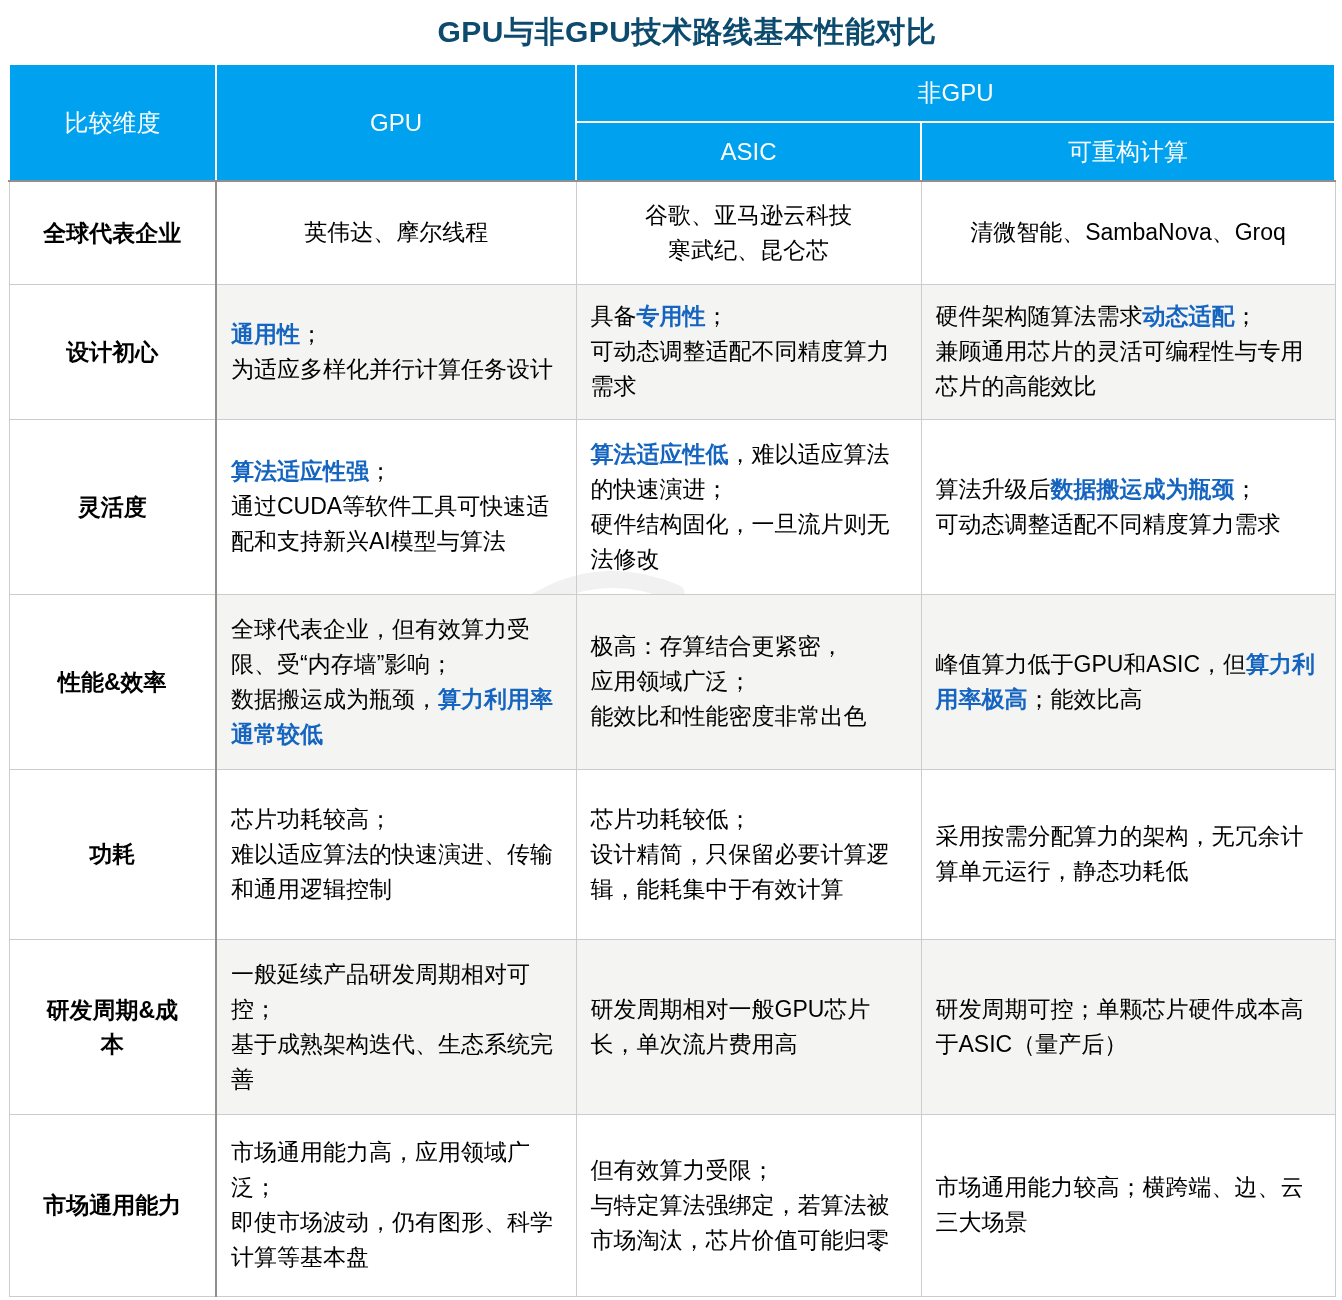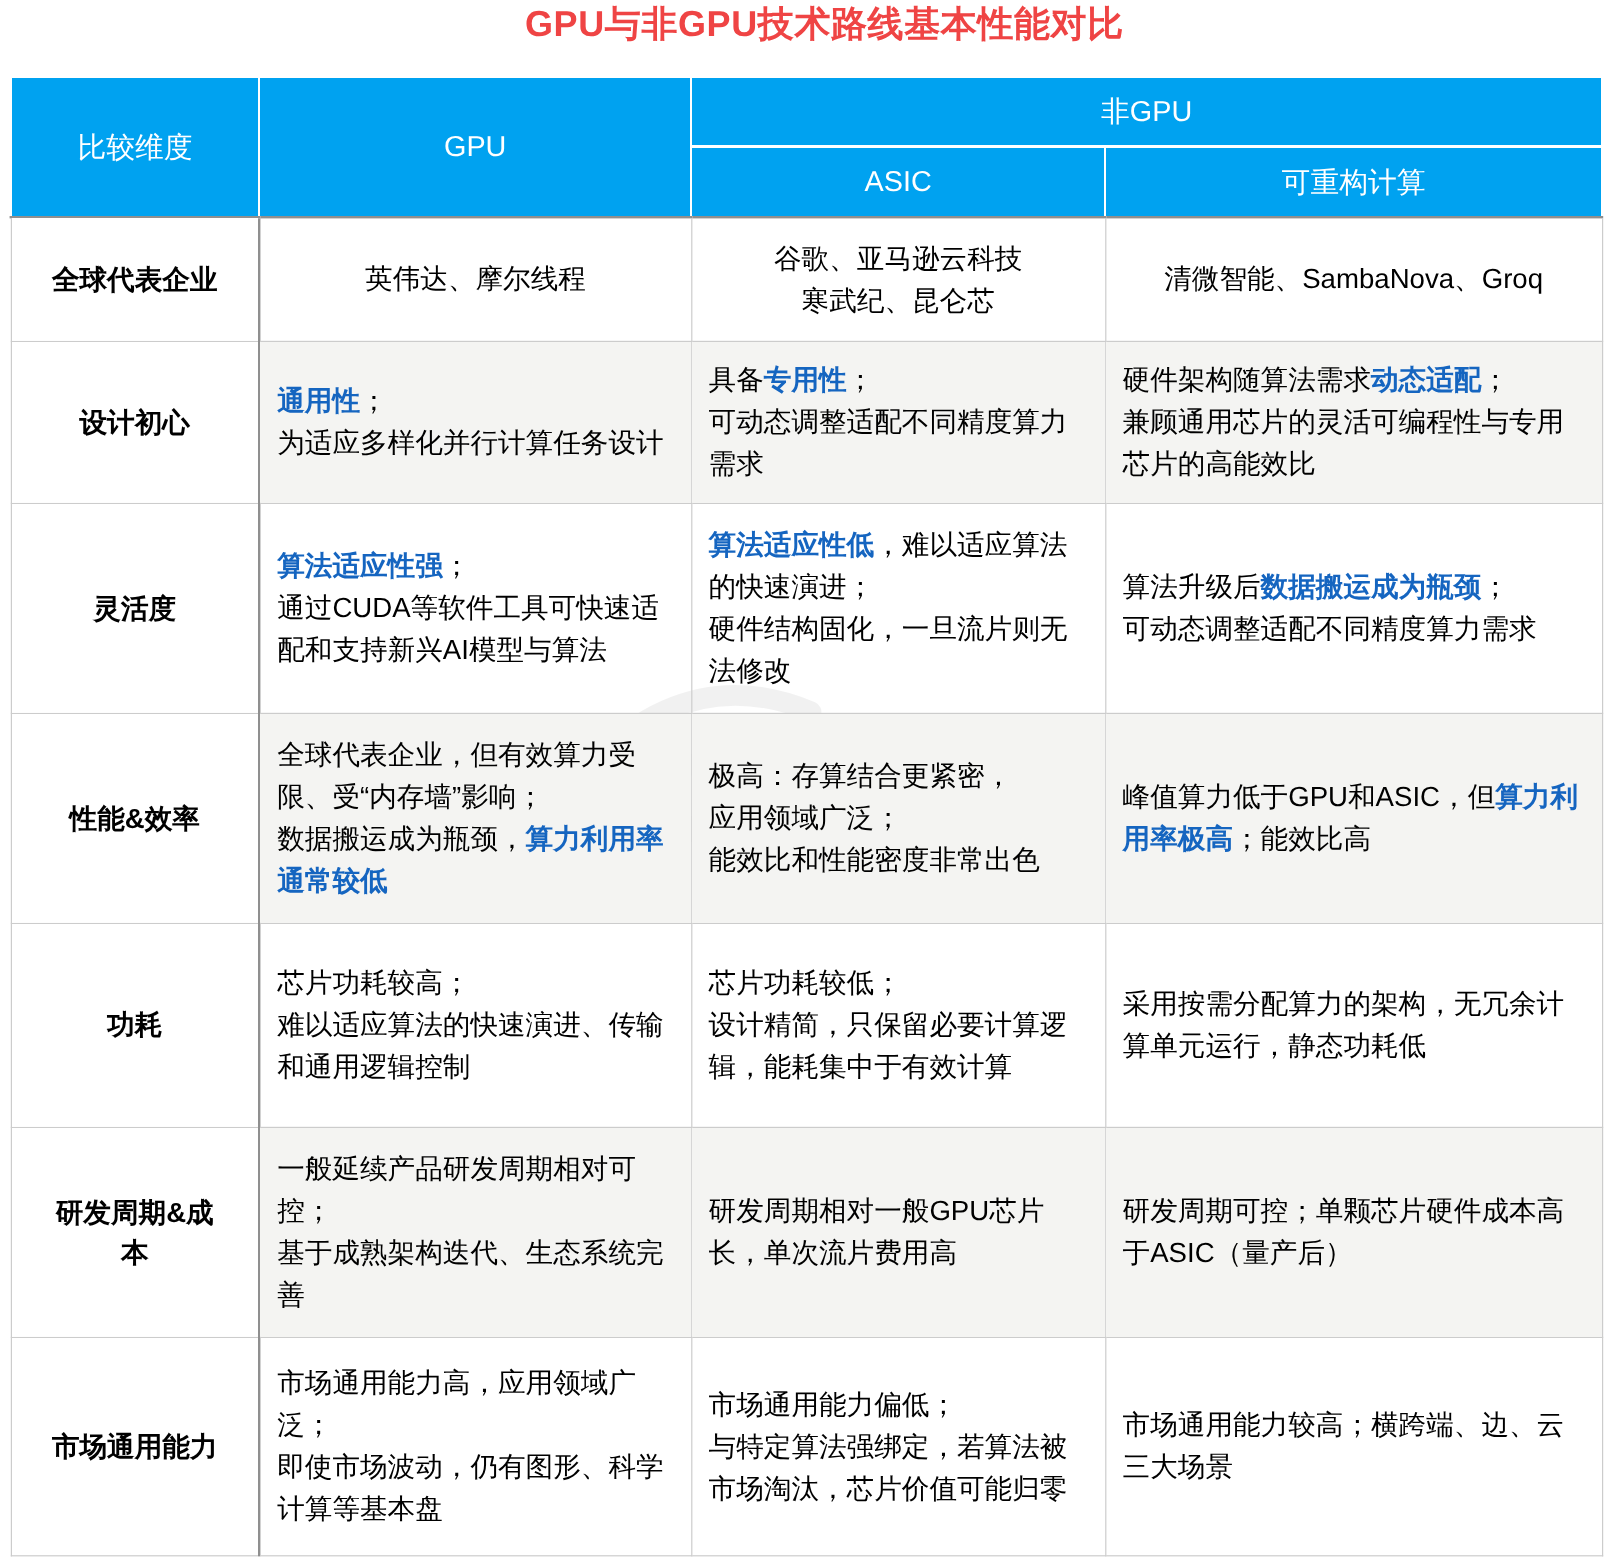--- a/index.html
+++ b/index.html
@@ -11,21 +11,21 @@
     --body-text:#111111;
   }
   *{box-sizing:border-box;}
   html,body{margin:0;padding:0;}
   body{
     width:1342px;height:1300px;position:relative;background:#fff;
     font-family:"Liberation Sans","DejaVu Sans",sans-serif;color:var(--body-text);
     overflow:hidden;
   }
   .title{
-    text-align:center;font-size:30px;font-weight:bold;padding-top:0;color:#ef4444;
+    text-align:center;font-size:30px;font-weight:bold;padding-top:12px;color:#0c4a6e;
     letter-spacing:0.5px;
     margin-left:32px;
   }
   table.cmp{
     position:absolute;left:8px;top:63px;width:1326px;
     border-collapse:collapse;table-layout:fixed;
   }
   col.c1{width:207px;} col.c2{width:360px;} col.c3{width:345px;} col.c4{width:414px;}
   thead th{
     background:var(--header-bg);color:#fff;font-size:24px;font-weight:normal;
@@ -187,21 +187,21 @@
           <div class="line"><span>研发周期可控；单颗芯片硬件成本高于ASIC（量产后）</span></div>
         </td>
       </tr>
       <tr>
         <th scope="row">市场通用能力</th>
         <td>
           <div class="line"><span>市场通用能力高，应用领域广泛；</span></div>
           <div class="line"><span>即使市场波动，仍有图形、科学计算等基本盘</span></div>
         </td>
         <td>
-          <div class="line"><span>市场通用能力偏低；</span></div>
+          <div class="line"><span>但有效算力受限；</span></div>
           <div class="line"><span>与特定算法强绑定，若算法被市场淘汰，芯片价值可能归零</span></div>
         </td>
         <td>
           <div class="line"><span>市场通用能力较高；横跨端、边、云三大场景</span></div>
         </td>
       </tr>
     </tbody>
 </table>
 
 </body></html>

